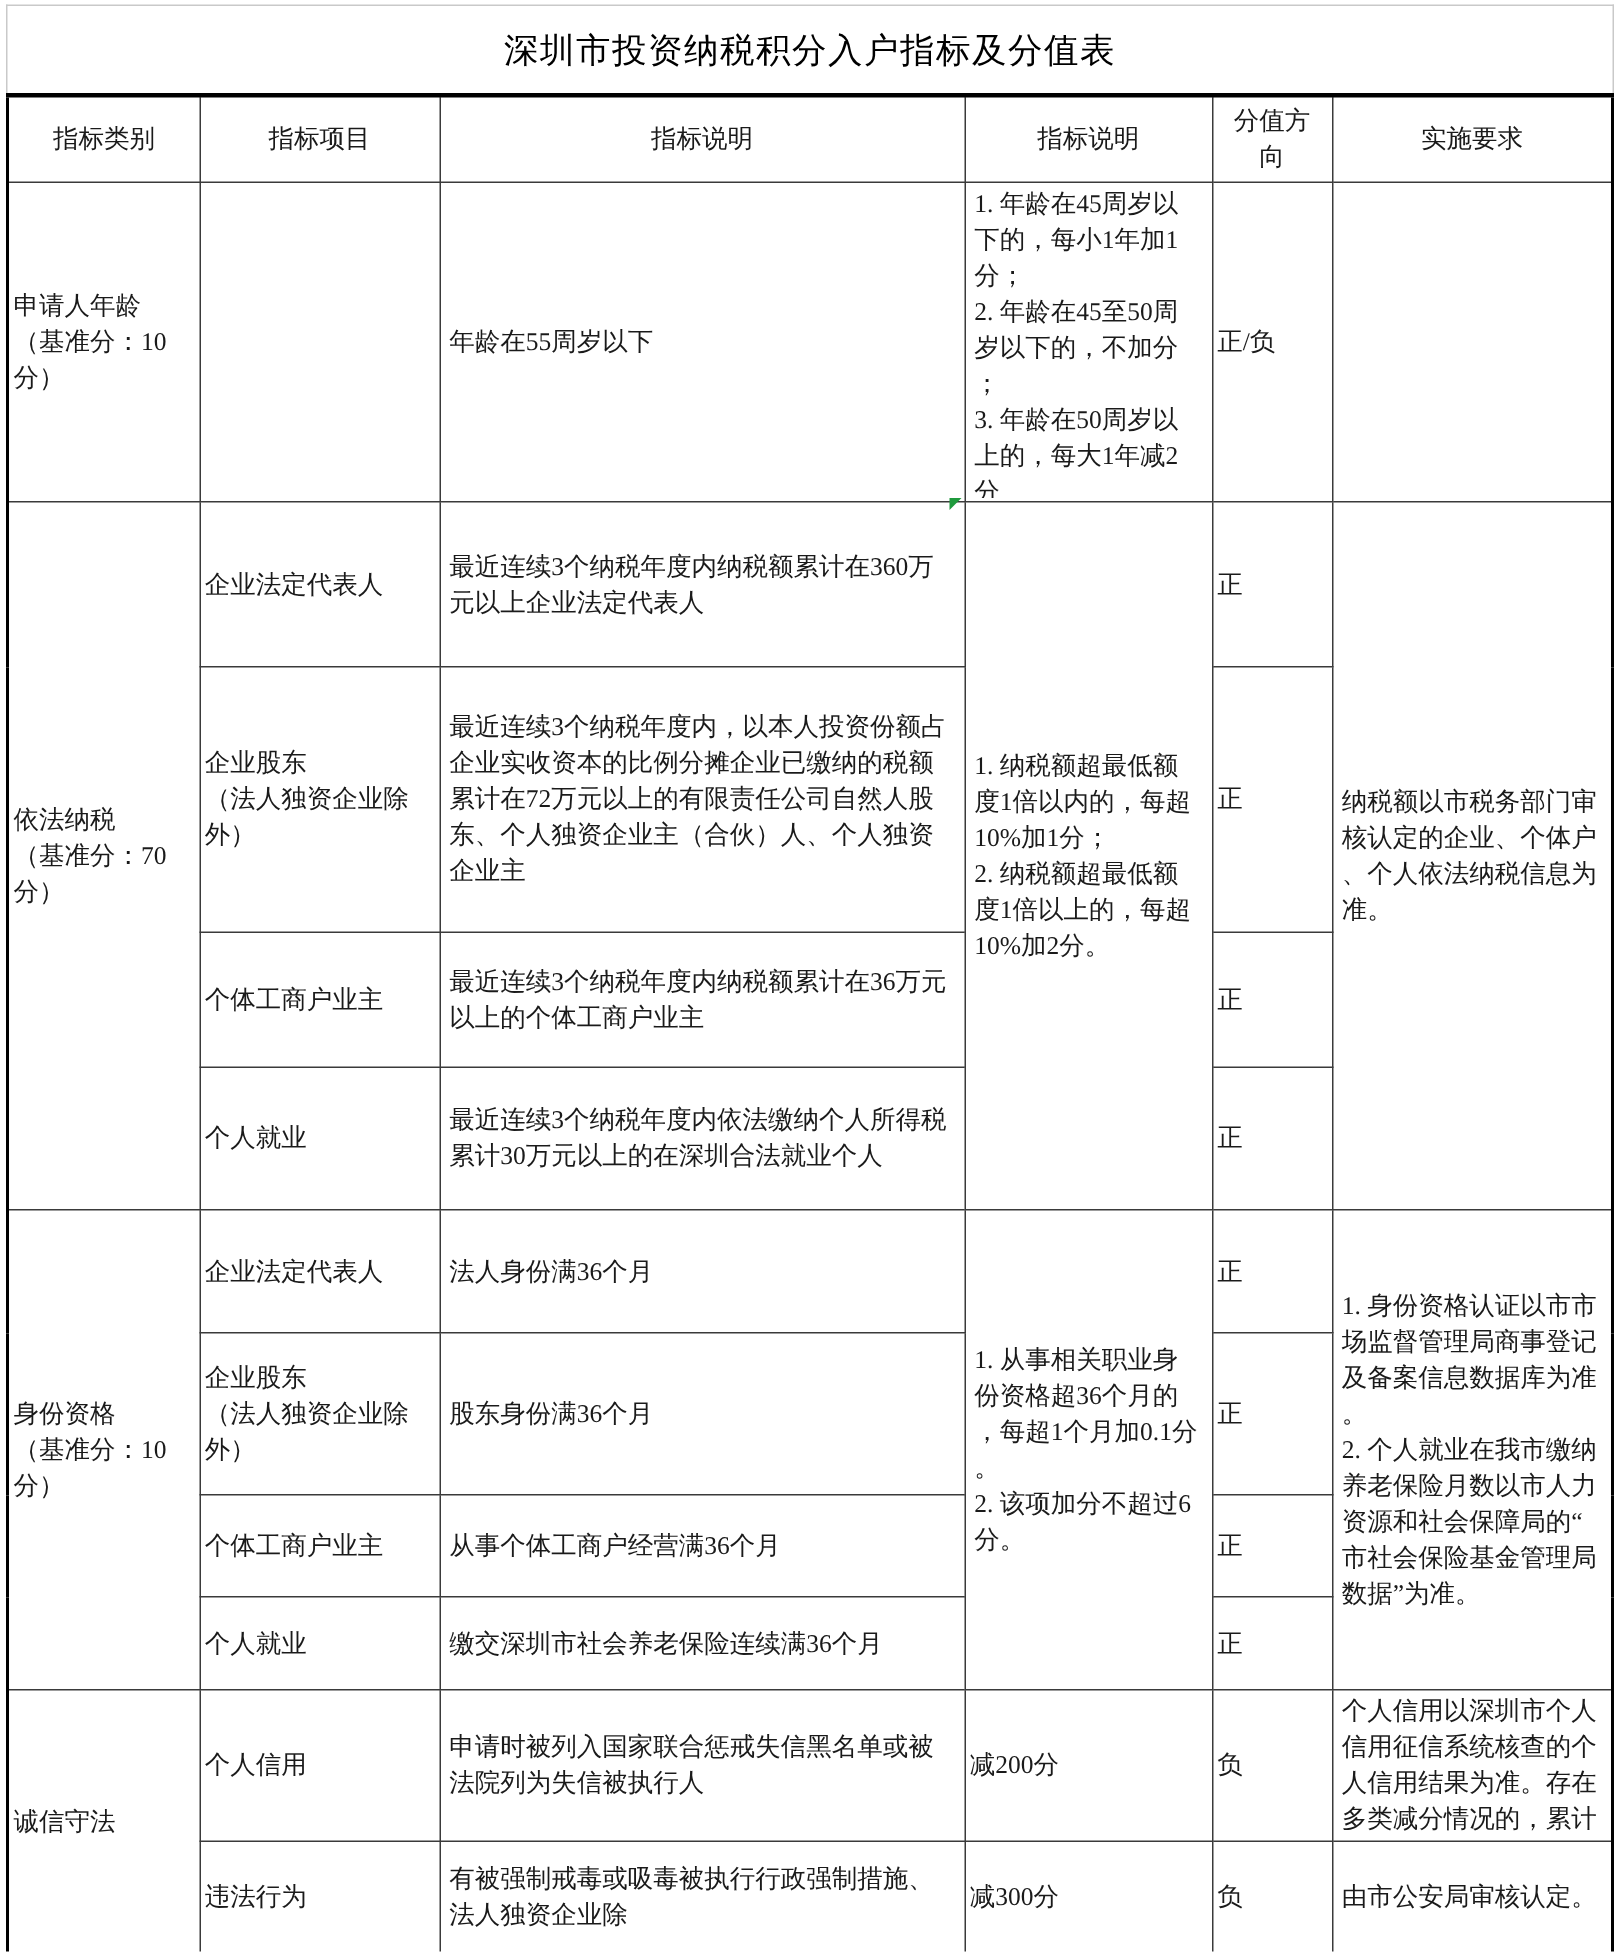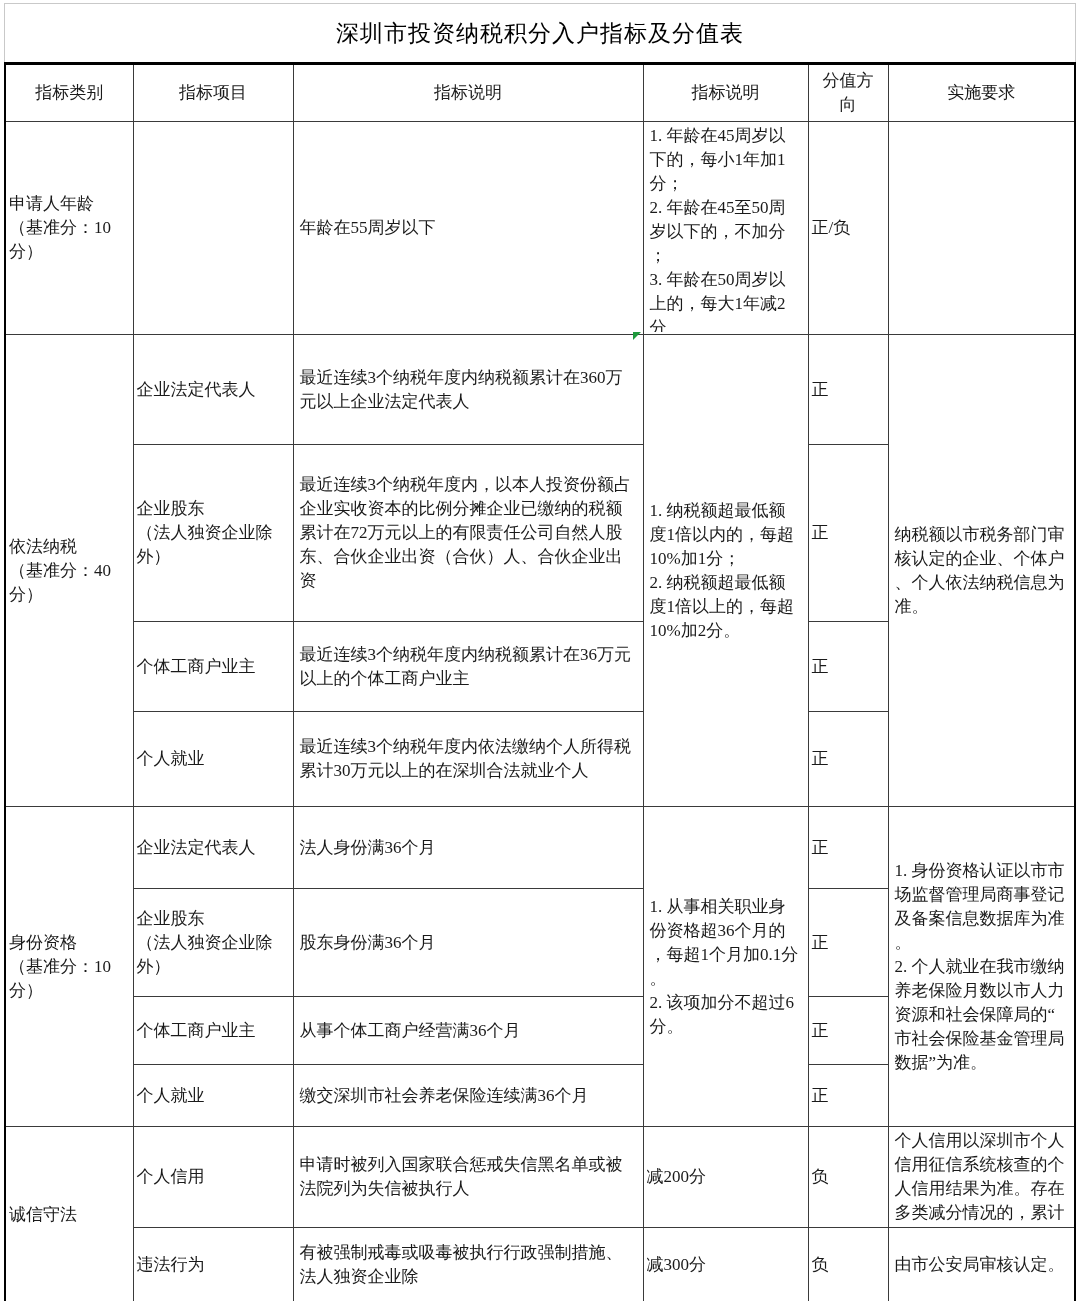--- a/index.html
+++ b/index.html
@@ -109,21 +109,21 @@
             <div class="cv">正/负</div>
           </td>
       <td class="ta-l">
             <div class="cv"></div>
           </td>
     </tr>
 
     <tr style="height:110px">
       <td class="ta-c" rowspan="4">
             <div class="cv">依法纳税
-（基准分：40
+（基准分：70
 分）</div>
           </td>
       <td class="ta-c">
             <div class="cv">企业法定代表人</div>
           </td>
       <td class="ta-l">
             <div class="cv">最近连续3个纳税年度内纳税额累计在360万元以上企业法定代表人</div>
           </td>
       <td class="ta-l" rowspan="4">
             <div class="cv">1. 纳税额超最低额度1倍以内的，每超10%加1分；
@@ -136,21 +136,21 @@
             <div class="cv">纳税额以市税务部门审核认定的企业、个体户、个人依法纳税信息为准。</div>
           </td>
     </tr>
     <tr style="height:177px">
       <td class="ta-c">
             <div class="cv">企业股东
 （法人独资企业除
 外）</div>
           </td>
       <td class="ta-l">
-            <div class="cv">最近连续3个纳税年度内，以本人投资份额占企业实收资本的比例分摊企业已缴纳的税额累计在72万元以上的有限责任公司自然人股东、合伙企业出资（合伙）人、合伙企业出资</div>
+            <div class="cv">最近连续3个纳税年度内，以本人投资份额占企业实收资本的比例分摊企业已缴纳的税额累计在72万元以上的有限责任公司自然人股东、个人独资企业主（合伙）人、个人独资企业主</div>
           </td>
       <td class="ta-c">
             <div class="cv">正</div>
           </td>
     </tr>
     <tr style="height:90px">
       <td class="ta-c">
             <div class="cv">个体工商户业主</div>
           </td>
       <td class="ta-l">

